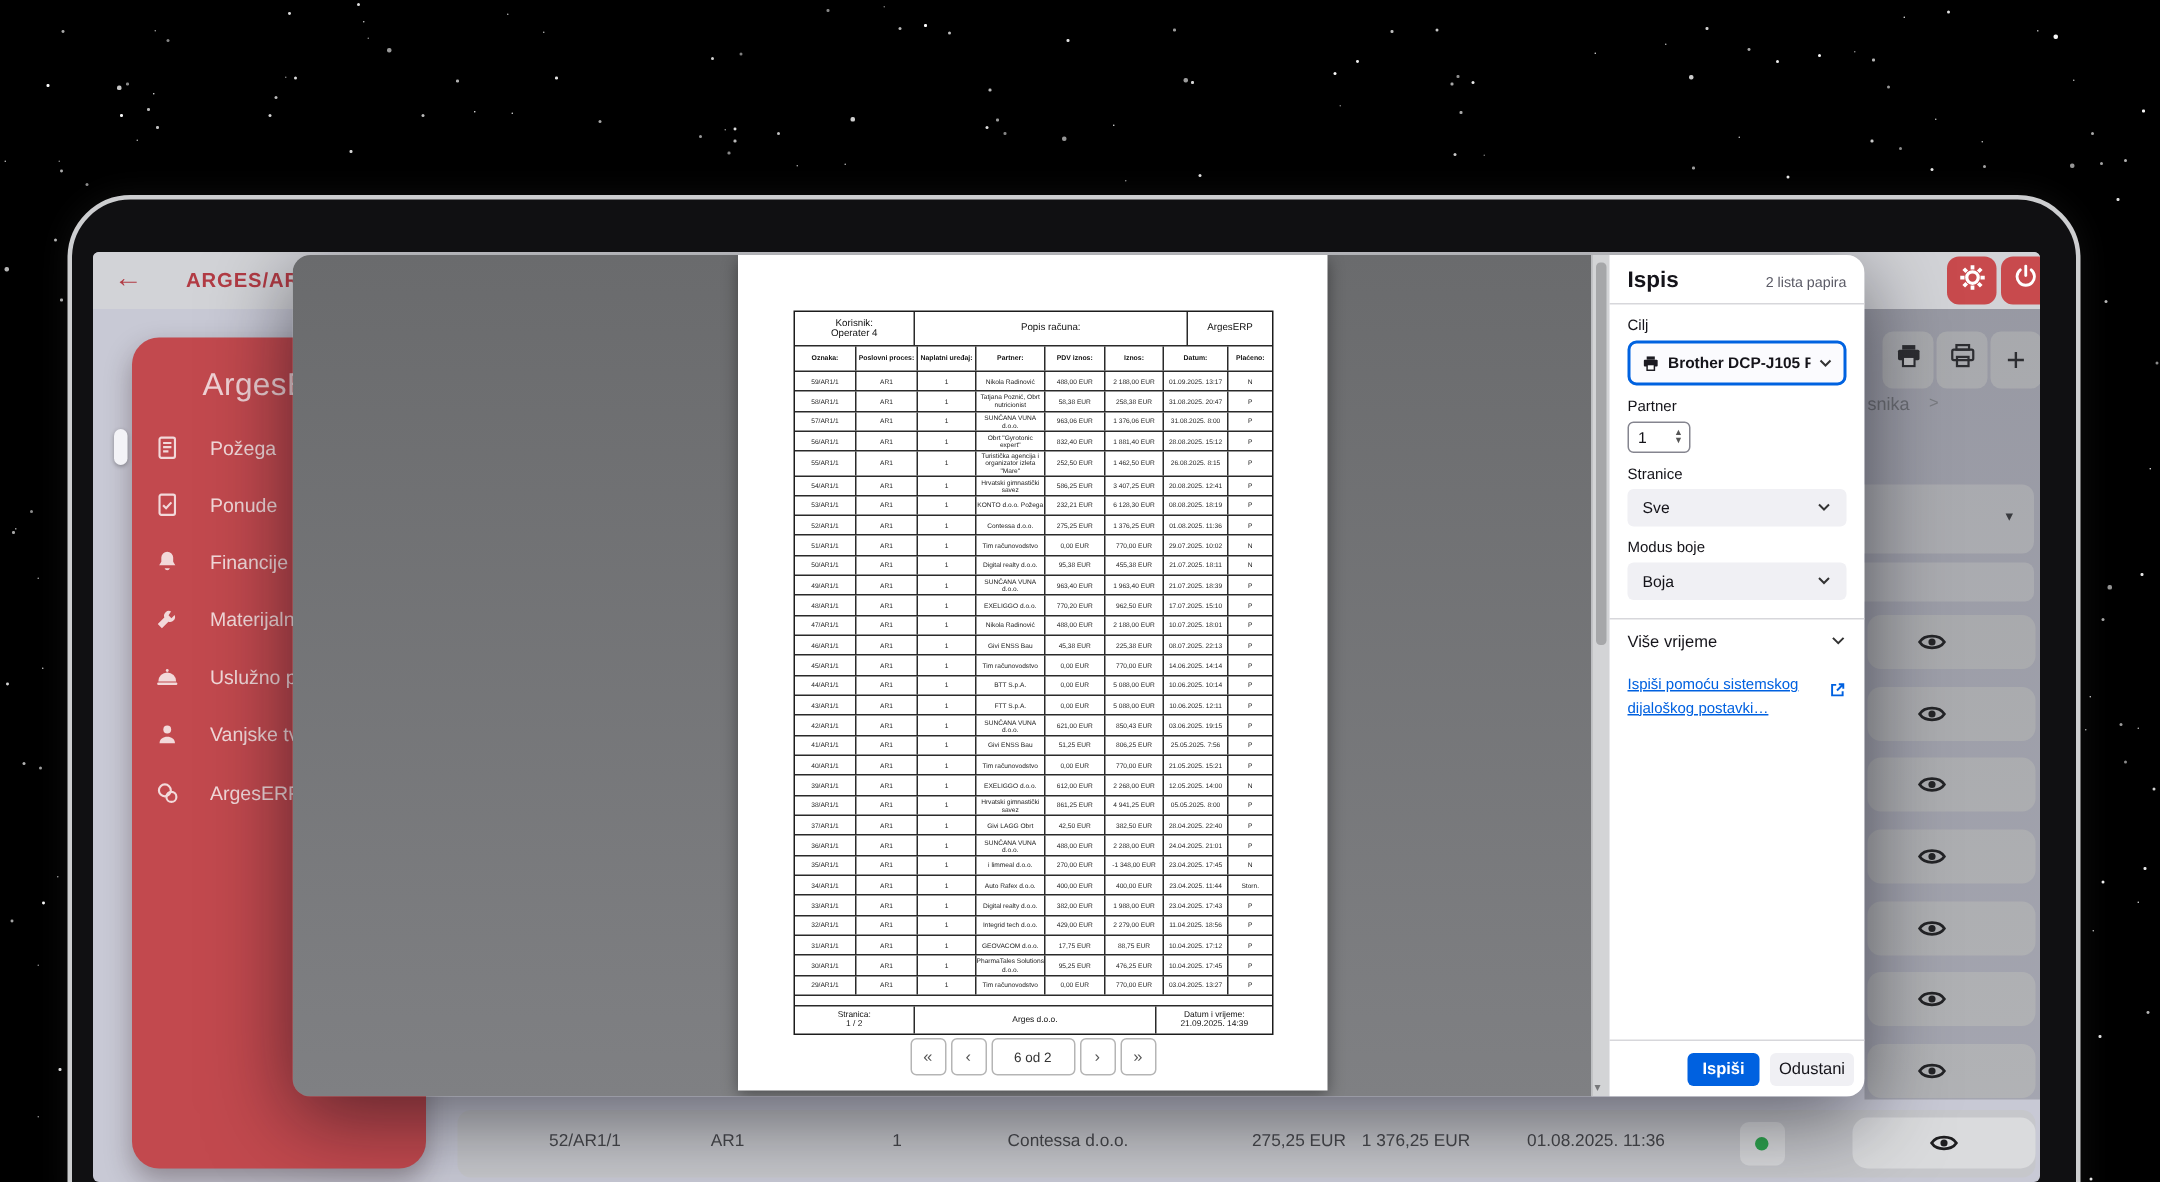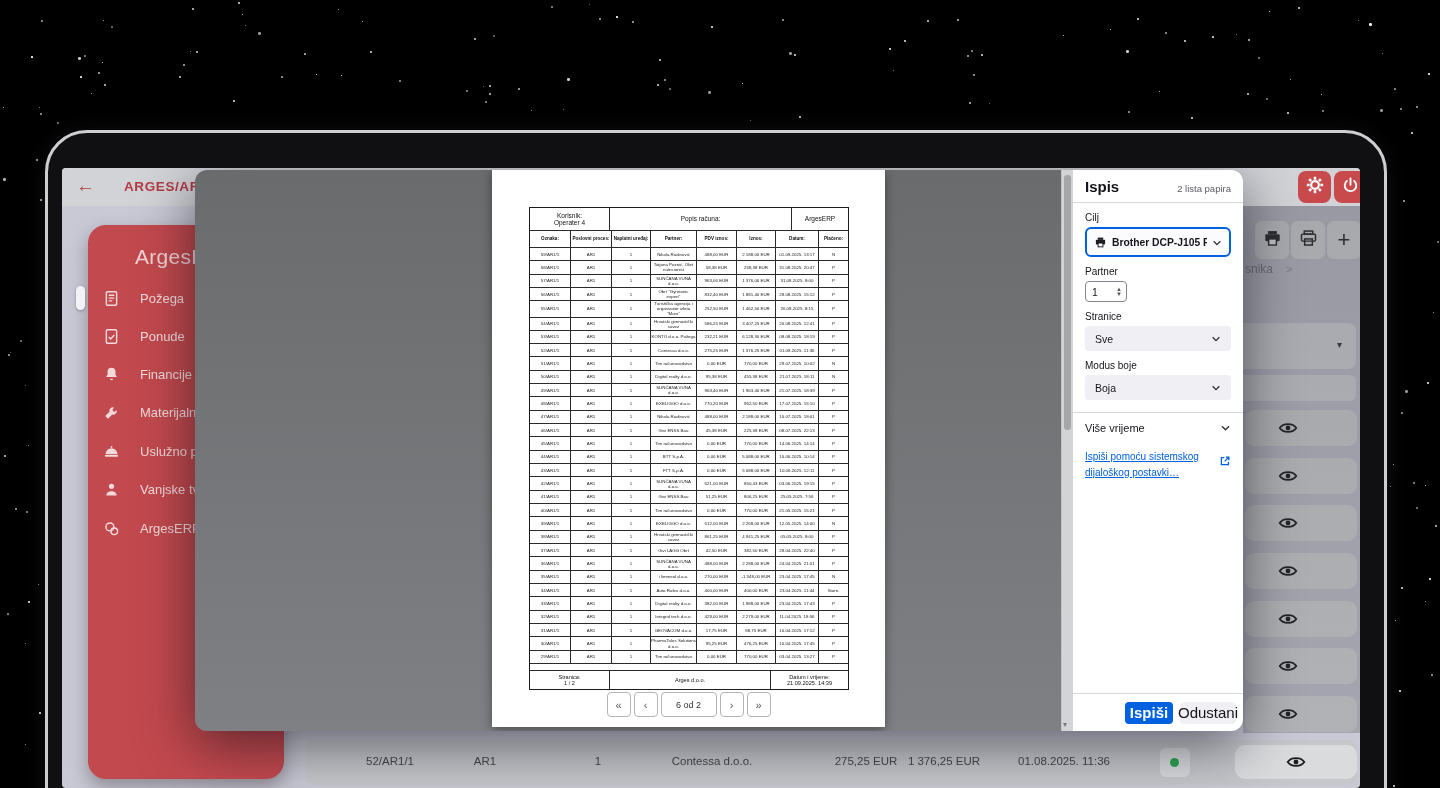--- a/index.html
+++ b/index.html
@@ -79,21 +79,21 @@
     display:flex;align-items:center;}
   #copies-val{font-size:10.5px;padding-left:6px;flex:1;}
   #spinner{display:flex;flex-direction:column;align-items:center;padding-right:4px;color:#555;}
   #spinner span{font-size:6px;line-height:4.5px;}
   .pd-select{margin-top:4px;height:25px;background:#f0f0f4;border-radius:4px;display:flex;align-items:center;padding:0 10px;font-size:10.5px;}
   #more-row{height:30px;display:flex;align-items:center;font-size:11px;}
   #sys-link{margin-top:6px;font-size:10px;color:#0061e0;text-decoration:underline;width:130px;line-height:1.55;display:inline-block;}
   #ext-ic{position:absolute;right:12px;margin-top:10px;}
   #pd-footer{position:absolute;left:0;right:0;bottom:0;height:37px;border-top:1px solid #d7d7db;
     display:flex;align-items:center;justify-content:flex-end;gap:7px;padding-right:7px;}
-  .pd-btn{height:22px;border-radius:4px;font-size:15px;display:flex;align-items:center;justify-content:center;}
+  .pd-btn{height:22px;border-radius:4px;font-size:11px;display:flex;align-items:center;justify-content:center;}
   #btn-print{width:48px;background:#0061e0;color:#fff;font-weight:700;}
   #btn-cancel{width:56px;background:#f0f0f4;color:#15141a;}
   .speck{position:absolute;background:#fff;border-radius:50%;}
 </style>
 </head>
 <body>
 
 <div id="stage">
   <div id="specks" class="abs" style="left:0;top:0;width:1440px;height:788px;">
       <div class="speck" style="left: 750px; top: 120px; width: 0.9px; height: 0.9px; opacity: 0.61;"></div>

